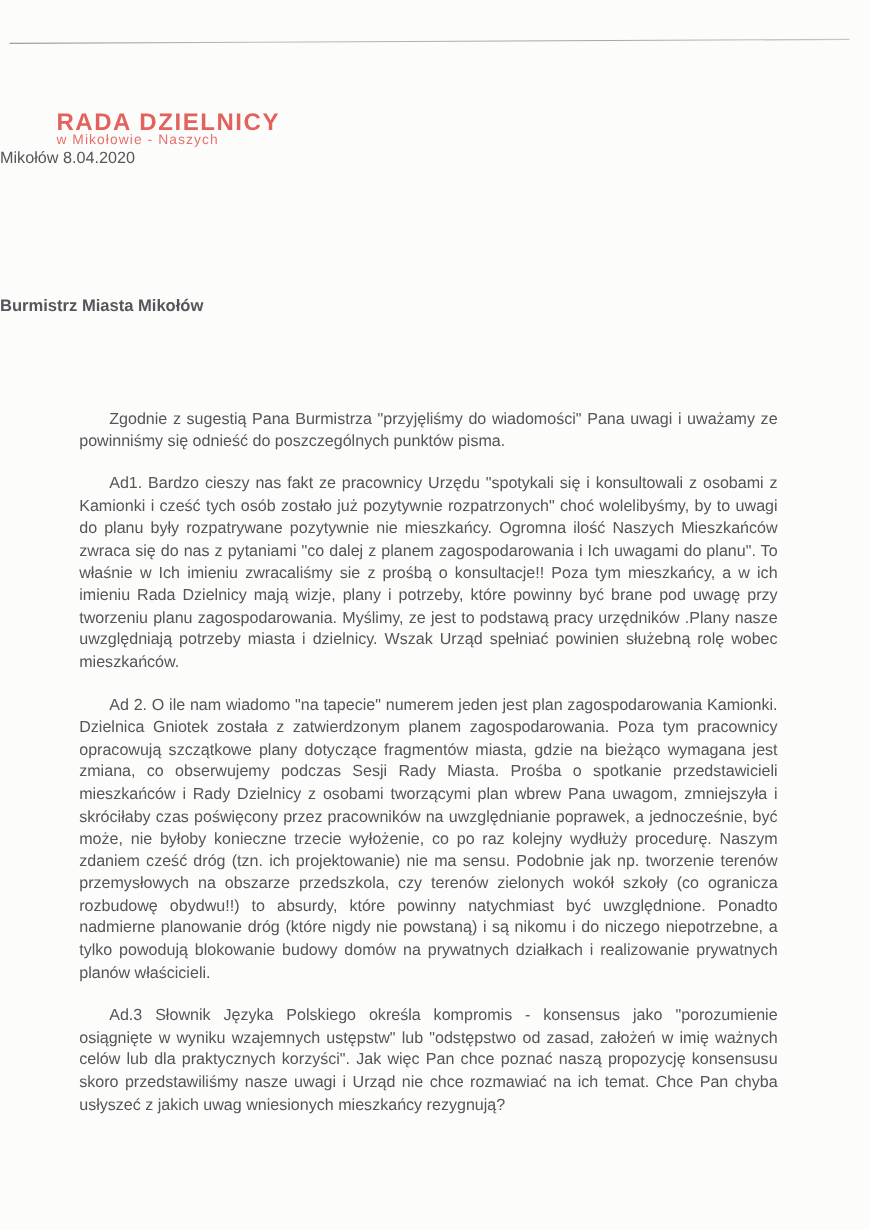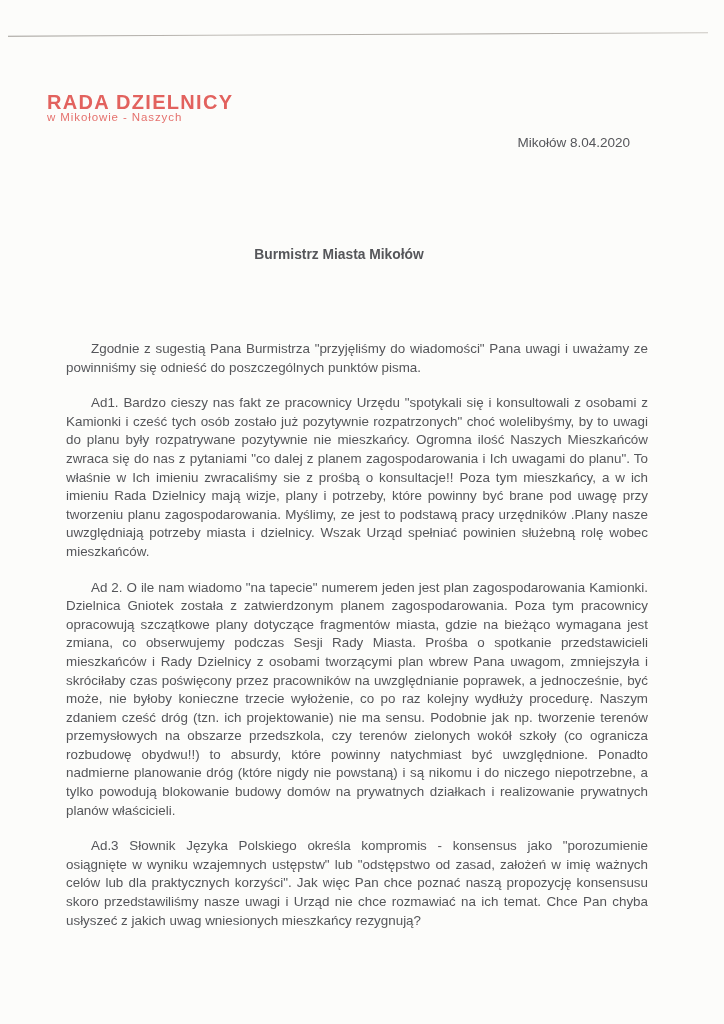--- a/index.html
+++ b/index.html
@@ -43,33 +43,33 @@
     line-height: 16px;
   }
   .stamp-line2 {
     font-size: 11.5px;
     letter-spacing: 0.9px;
     margin-top: 1px;
     opacity: 0.9;
   }
   .date {
     position: absolute;
-    top: 135px;
+    top: 124px;
     left: 0;
     width: 630px;
-    text-align: right;
+    text-align: left;
     font-size: 13.5px;
     color: var(--ink-color, #55565a);
   }
   .recipient {
     position: absolute;
     top: 247px;
     left: 0;
     width: 678px;
-    text-align: center;
+    text-align: left;
     font-weight: bold;
     font-size: 13.8px;
     color: var(--ink-color, #55565a);
   }
   .body-text {
     position: absolute;
     left: 66px;
     top: 340px;
     width: 582px;
     color: var(--ink-color, #55565a);

